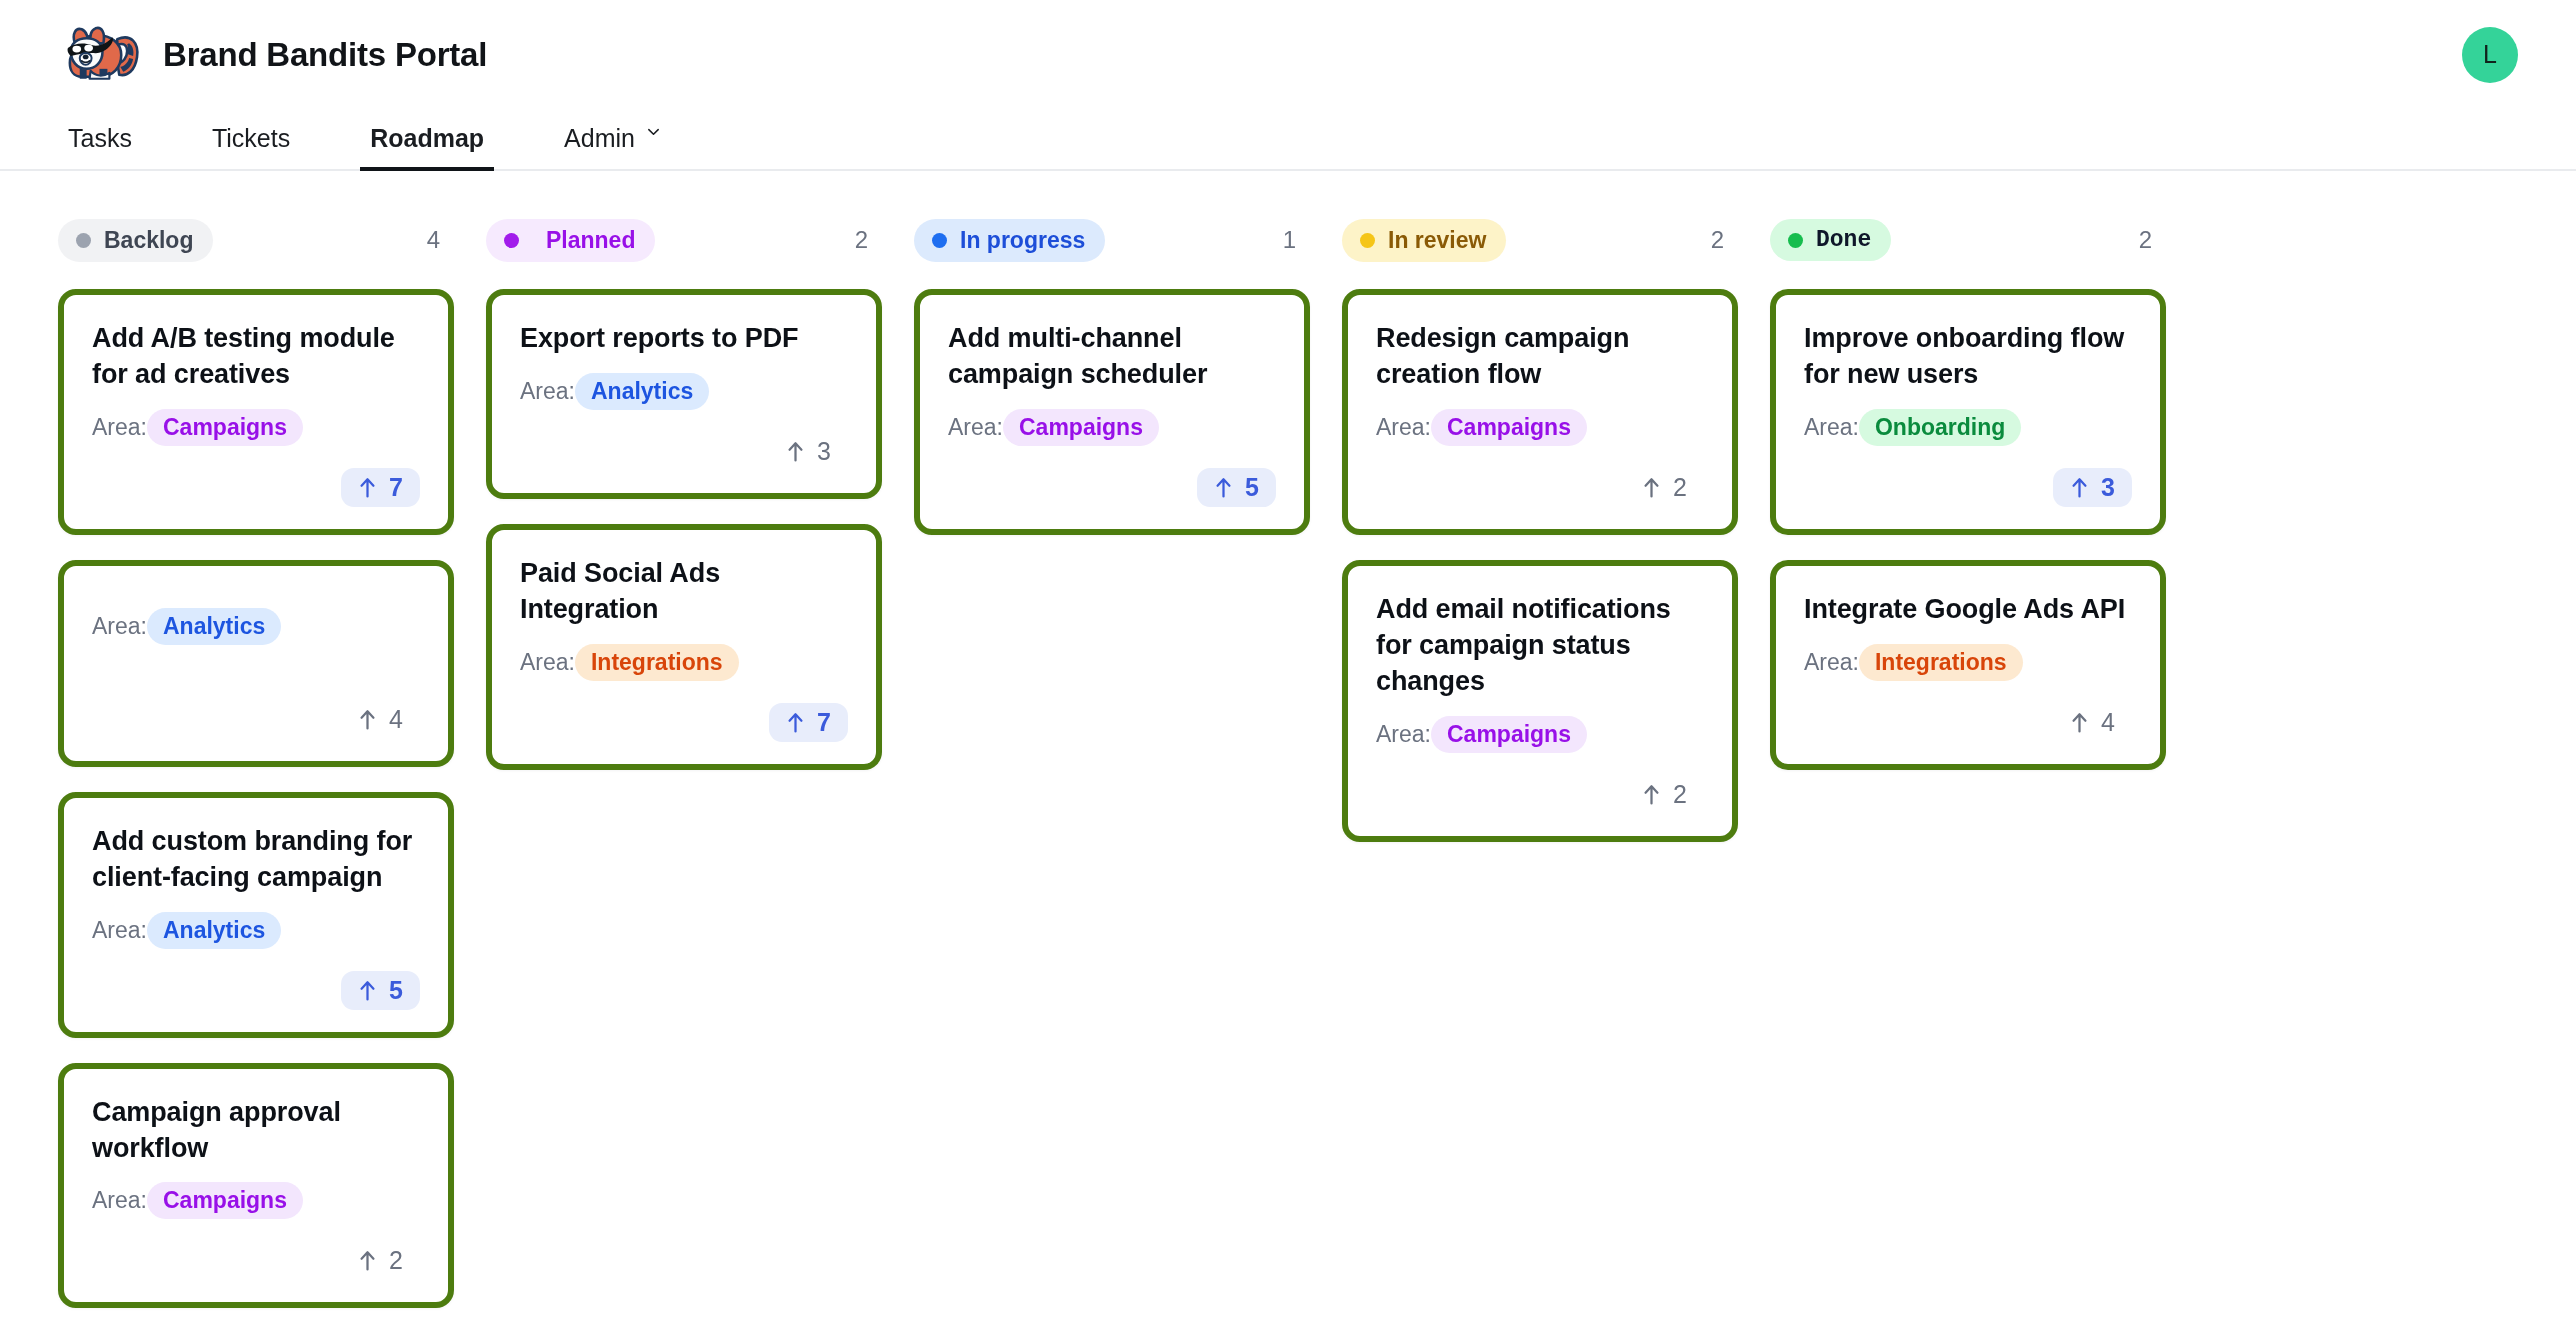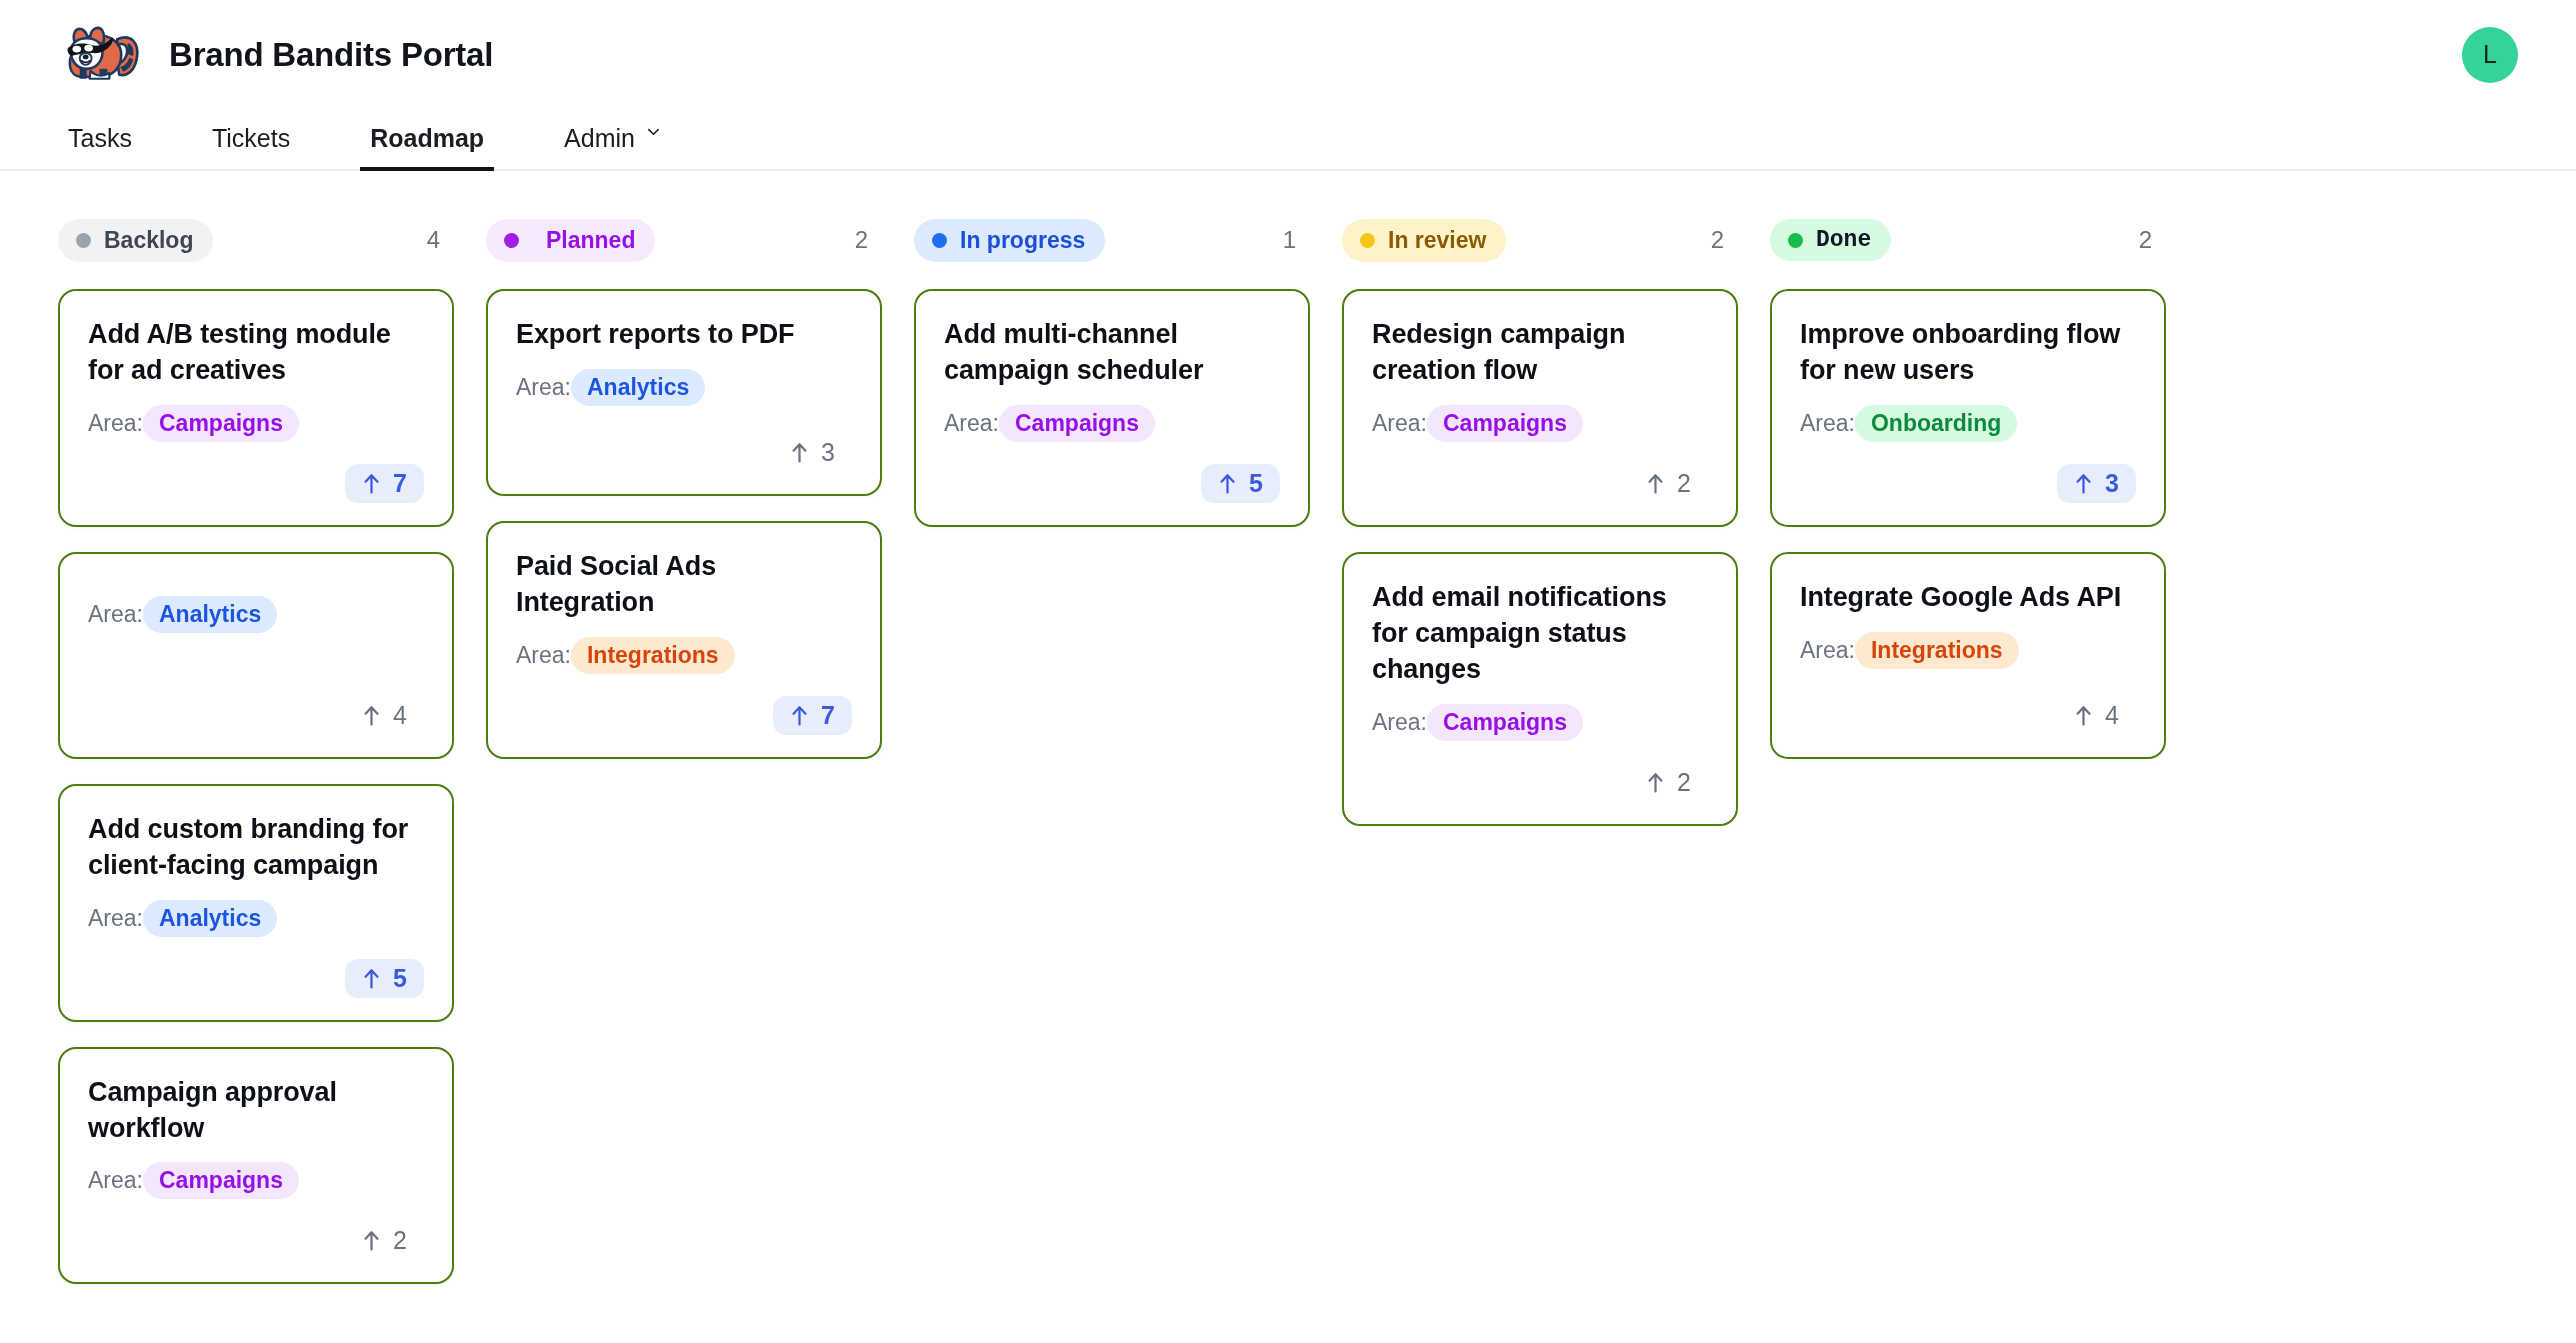--- a/index.html
+++ b/index.html
@@ -17,21 +17,21 @@
   .app-header {
     height: 109px;
     display: flex;
     align-items: center;
     padding: 0 58px 0 58px;
     background: #ffffff;
   }
   .brand {
     display: flex;
     align-items: center;
-    gap: 28px;
+    gap: 22px;
   }
   .logo-mark {
     width: 83px;
     height: 64px;
     flex: 0 0 auto;
     display: block;
   }
   .brand-title {
     font-size: 33px;
     font-weight: bold;
@@ -133,21 +133,21 @@
   .column-count {
     font-size: 24px;
     color: #6b7280;
     padding-right: 4px;
   }
 
   
   .card-list { display: flex; flex-direction: column; gap: 25px; }
   .card {
     background: #ffffff;
-    border: 2px solid #4d7c0f;
+    border: 6px solid #4d7c0f;
     border-radius: 18px;
     padding: 26px 28px 22px 28px;
     box-shadow: 0 1px 3px rgba(16,24,40,0.05);
     min-height: 207px;
     display: flex;
     flex-direction: column;
     cursor: pointer;
   }
   .card-title {
     font-size: 27px;

